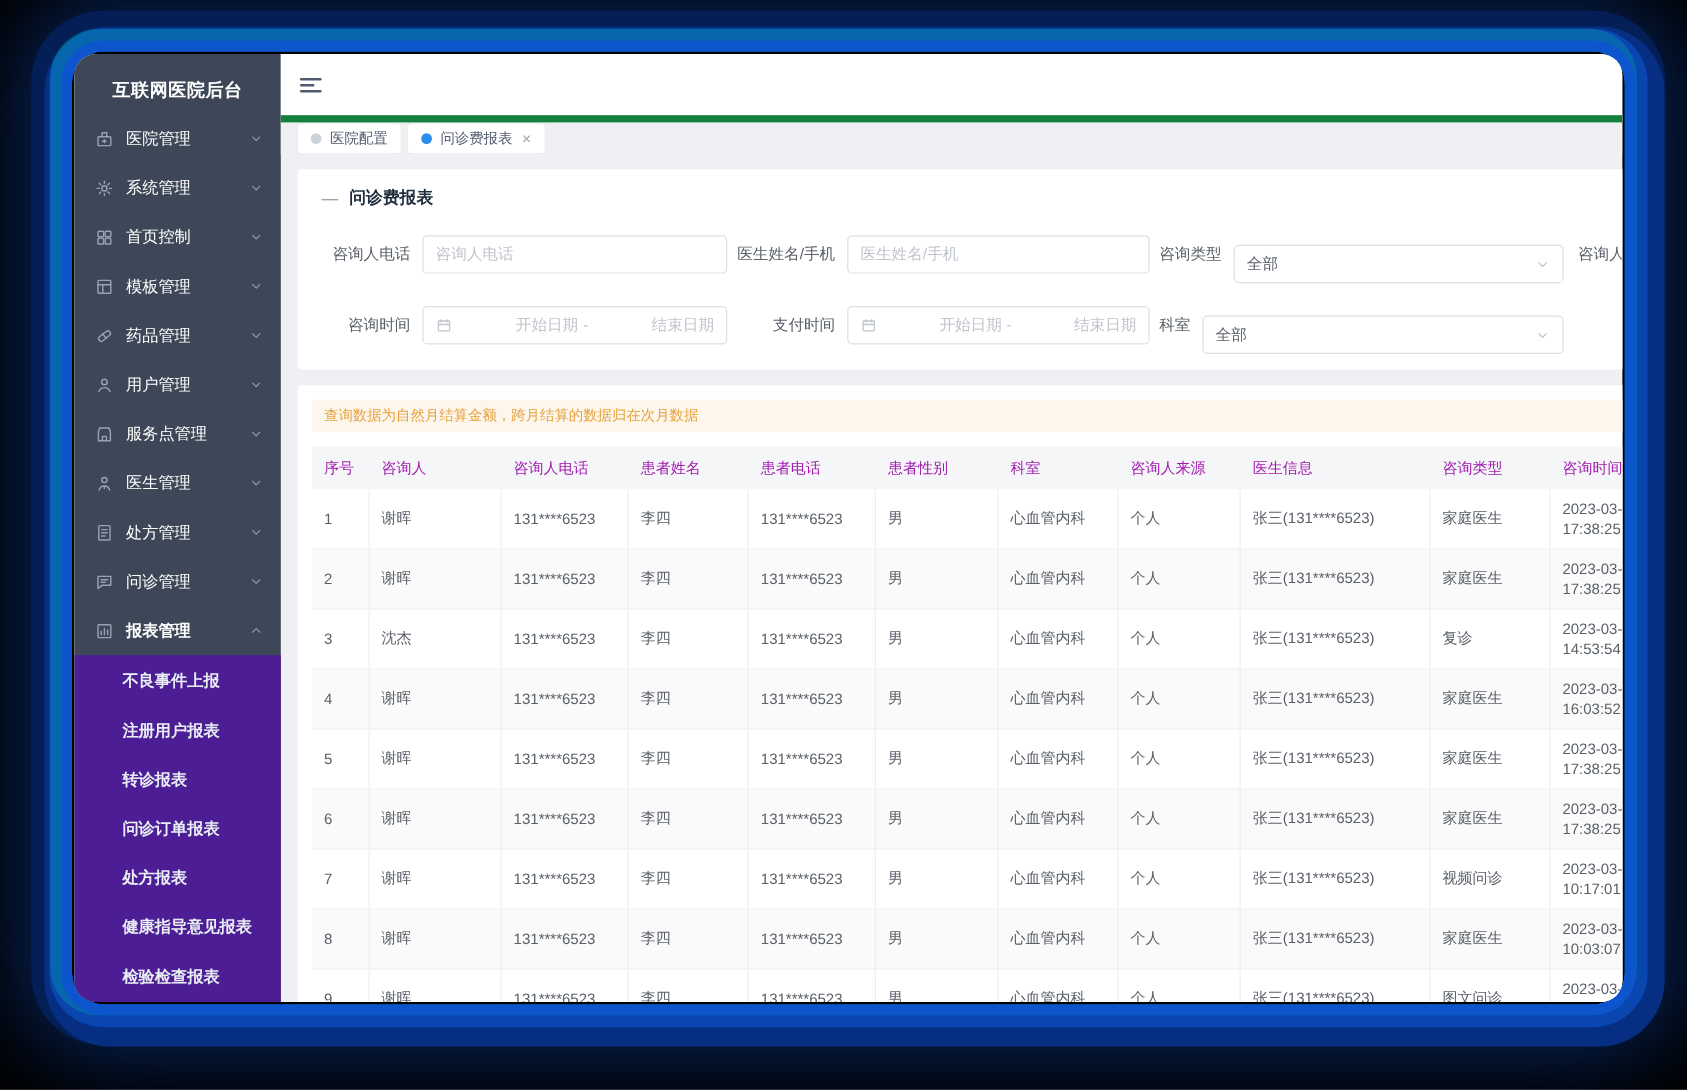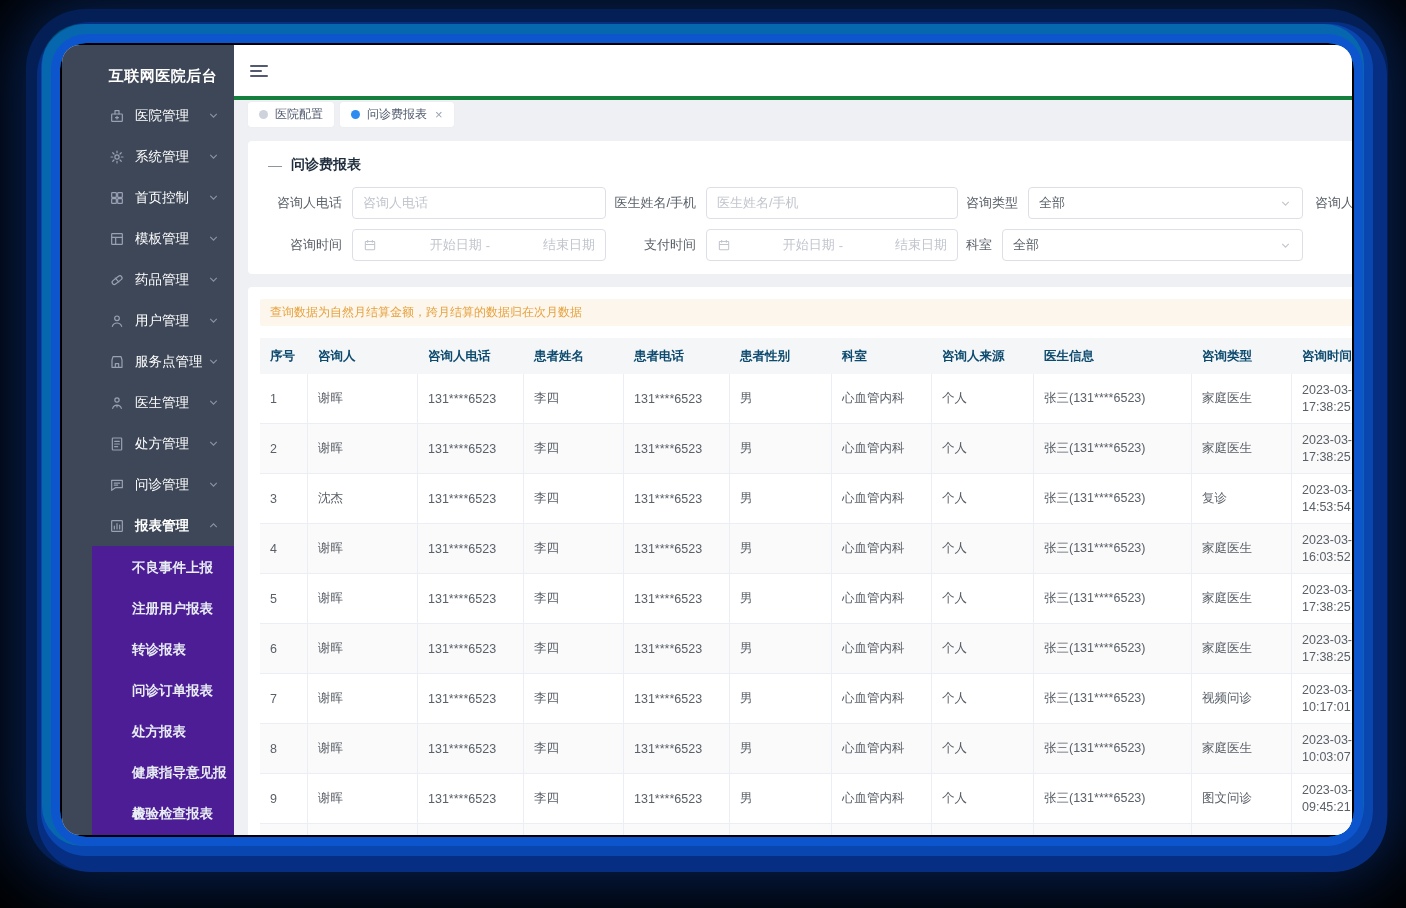--- a/index.html
+++ b/index.html
@@ -16,21 +16,21 @@
       5px 7px 0 28px #062f83,
       0 0 0 34px #041f55,
       0 0 70px 46px rgba(18,90,220,.38); }
 
   
   .window { position:absolute; left:62px; top:45px; width:1290px; height:790px;
     border-radius:18px; overflow:hidden; background:#eef0f3; display:flex; }
 
   
   .sidebar { width:172px; flex:none; background:#3e4757; color:#c9d1dd;
-    display:flex; flex-direction:column;padding-left:30px; }
+    display:flex; flex-direction:column; }
   .side-title { margin-top:14px; height:34px; line-height:34px; text-align:center;
     color:#fff; font-weight:bold; font-size:15px; letter-spacing:.5px; }
   .menu { margin-top:2px; }
   .menu-item { height:41px; display:flex; align-items:center; padding:0 14px 0 17px;
     font-size:13.5px; cursor:pointer; }
   .mi-icon { width:16px; height:16px; margin-right:10px; color:#97a2b4; flex:none; }
   .mi-icon svg { width:16px; height:16px; display:block; }
   .mi-label { flex:1; color:#ffffff; }
   .menu-item.expanded .mi-label { color:#fff; font-weight:600; }
   .mi-caret { width:13px; height:13px; color:#8a94a5; flex:none; }
@@ -41,21 +41,21 @@
     font-weight:600; color:#e8edf4; cursor:pointer; }
 
   
   .main { flex:1; min-width:0; display:flex; flex-direction:column; }
   .topbar { height:51px; background:#fff; display:flex; align-items:center;
     padding-left:16px; flex:none; }
   .hamb { width:20px; cursor:pointer; }
   .hamb i { display:block; height:2px; background:#515a6e; margin:3px 0; border-radius:1px; }
   .hamb i:nth-child(1){ width:18px; } .hamb i:nth-child(2){ width:12px; } .hamb i:nth-child(3){ width:18px; }
 
-  .tabbar { height:33px; background:#eef0f3; border-top:4px solid #15803d;
+  .tabbar { height:33px; background:#eef0f3; border-top:6px solid #15803d;
     display:flex; align-items:center; padding-left:14px; gap:6px; flex:none; }
   .tab { height:25px; background:#fff; border-radius:3px; display:inline-flex;
     align-items:center; padding:0 11px; font-size:12px; color:#515a6e; gap:7px;
     cursor:pointer; box-shadow:0 0 1px rgba(0,0,0,.08); }
   .dot { width:9px; height:9px; border-radius:50%; }
   .dot.gray { background:#ced3db; } .dot.blue { background:#2d8cf0; }
   .tab-close { color:#9aa3b0; font-size:13px; margin-left:1px; line-height:1; }
 
   .content { padding:12px 0 0 14px; flex:1; }
   .card { background:#fff; border-radius:4px; }
@@ -66,40 +66,40 @@
 
   .filters { margin-top:11px; display:grid; grid-template-columns:338px 352px 345px auto;
     row-gap:10px; align-items:center; }
   .f-item { display:flex; align-items:center; }
   .f-label { font-size:13px; color:#5a6068; padding-right:10px; text-align:right; flex:none; }
   .col1 .f-label { width:84px; } .col2 .f-label { width:100px; }
   .col3 { padding-left:8px; } .col3 .f-label { margin-left:auto; }
   .ctl { height:32px; border:1px solid #dcdfe6; border-radius:4px; background:#fff;
     display:flex; align-items:center; font-size:13px; padding:0 10px; flex:1; cursor:text; }
   .placeholder { color:#c0c4cc; }
-  .select { cursor:pointer; }
+  .select { cursor:pointer;margin-top:17px; }
   .select .sel-value { color:#5a6068; flex:1; }
   .sel-caret { width:13px; height:13px; color:#c0c4cc; flex:none; }
   .sel-caret svg { width:13px; height:13px; display:block; }
   .daterange { cursor:pointer; }
   .dr-icon { width:14px; height:14px; color:#c0c4cc; margin-right:4px; flex:none; }
   .dr-icon svg { width:14px; height:14px; display:block; }
   .dr-part { flex:1; text-align:right; color:#c0c4cc; }
   .dr-sep { color:#c0c4cc; padding:0 4px; }
   .f-extra { font-size:13px; color:#5a6068; padding-left:12px; white-space:nowrap; }
 
   .card.table-card { margin-top:13px; width:1180px; padding:12px; }
   .notice { height:27px; line-height:27px; background:#fdf6ec; color:#e6a23c;
     font-size:12px; padding-left:10px; border-radius:2px; }
   .tbl { margin-top:12px; width:1150px; }
   .tr { display:flex; }
   .thead { background:#f5f6f8; }
   .cell { padding:6px 10px; display:flex; align-items:center; font-size:12.5px;
     color:#5a6068; min-height:36px; }
-  .thead .cell { font-weight:700; color:#0c4a6e; }
+  .thead .cell { font-weight:400; color:#a21caf; }
   .tbody .tr { border-bottom:1px solid #ebeef5; min-height:49px; background:#fff; }
   .tbody .tr:nth-child(even) { background:#fafafa; }
   .tbody .cell { border-right:1px solid #ebeef5; min-height:49px; }
   .tbody .cell:last-child { border-right:none; }
   .c0{width:48px;} .c1{width:110px;} .c2{width:106px;} .c3{width:100px;}
   .c4{width:106px;} .c5{width:102px;} .c6{width:100px;} .c7{width:102px;}
   .c8{width:158px;} .c9{width:100px;} .c10{width:118px; white-space:pre-line; line-height:17px;}
 </style>
 </head>
 <body>

